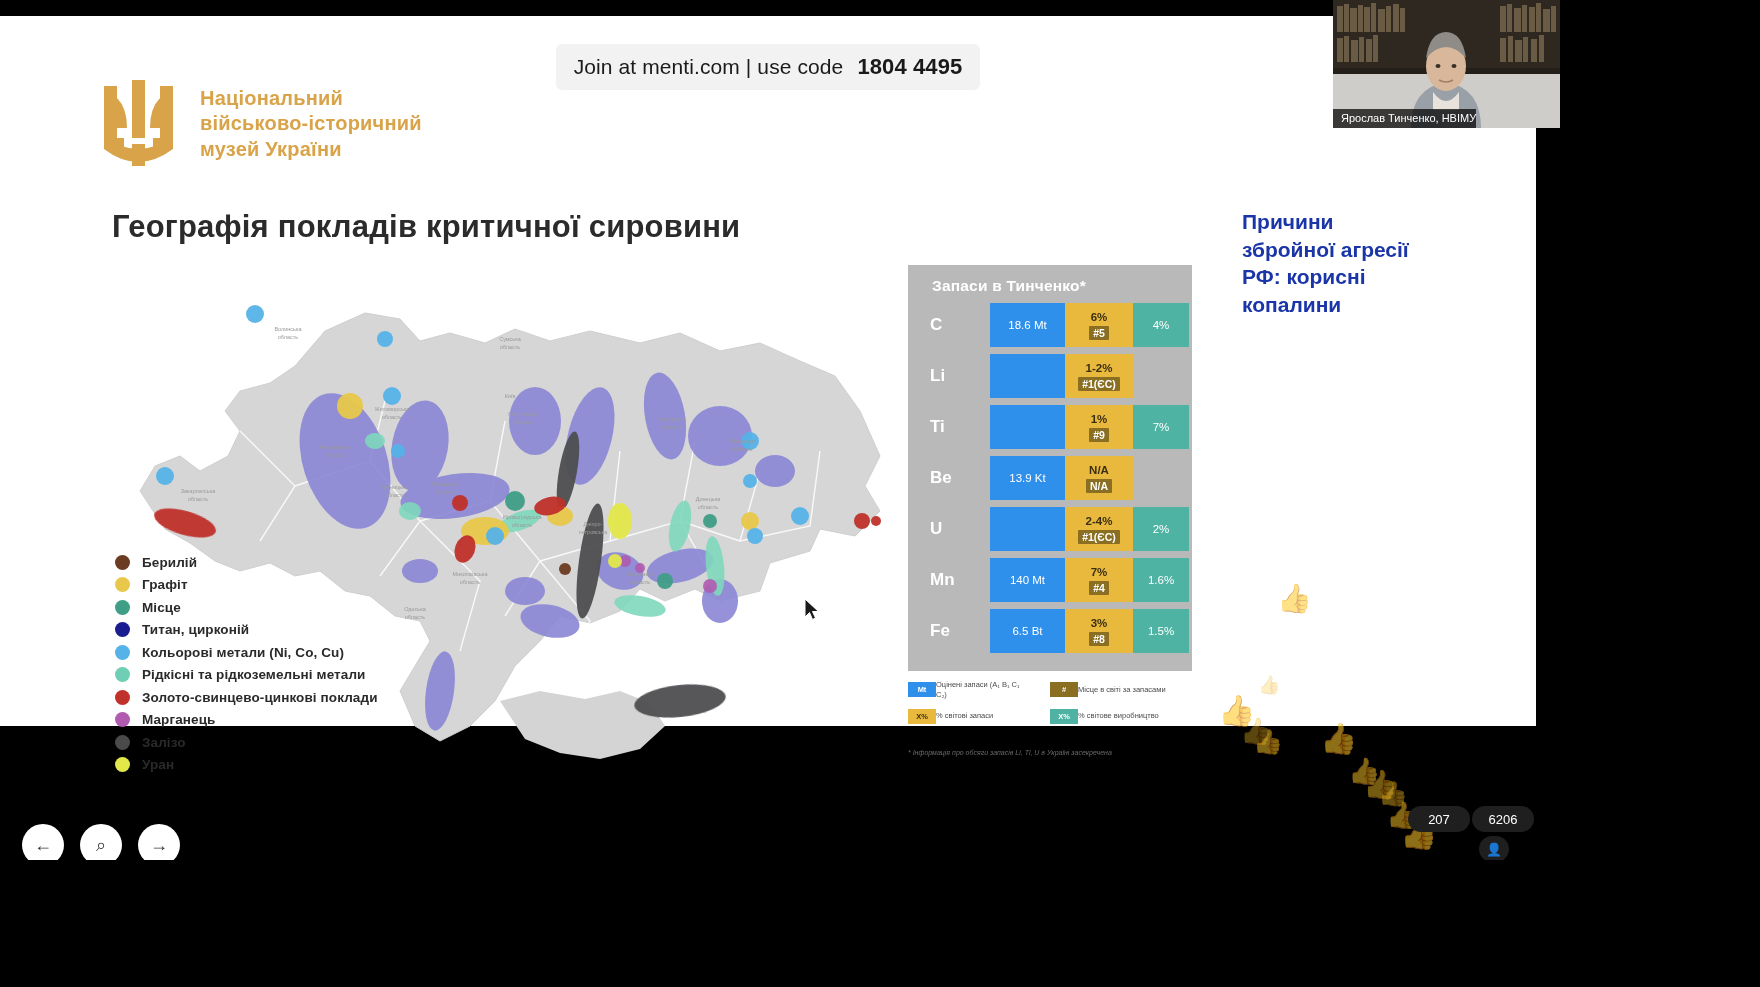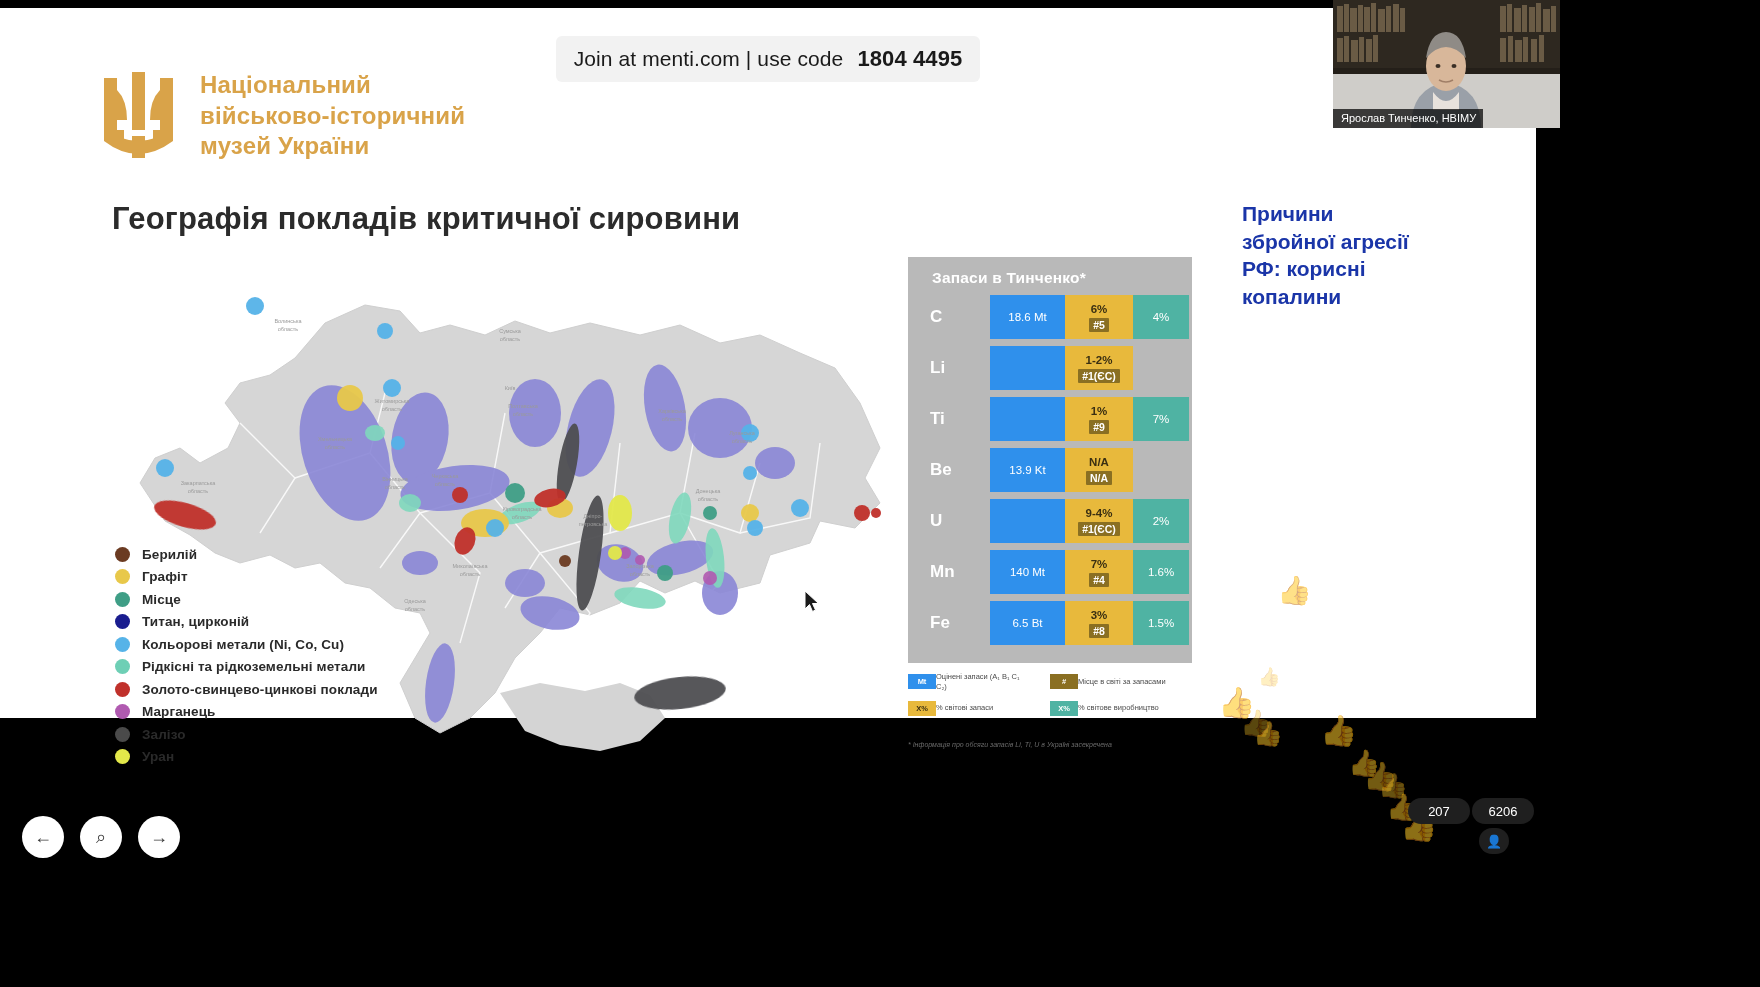--- a/index.html
+++ b/index.html
@@ -11,21 +11,21 @@
     width: 1760px;
     height: 987px;
     position: relative;
     overflow: hidden;
     font-family: "Liberation Sans", sans-serif;
   }
 
   
   #stage {
     position: absolute;
-    left: 0; top: 8px;
+    left: 0; top: 16px;
     width: 1536px;
     height: 710px;
     background: #ffffff;
   }
   
   #right-bar {
     position: absolute;
     left: 1536px; top: 0;
     width: 224px; height: 987px;
     background: #000;
@@ -61,21 +61,21 @@
   #logo-block {
     position: absolute;
     left: 96px; top: 62px;
     display: flex;
     align-items: center;
     gap: 18px;
   }
   #tryzub { width: 86px; height: 92px; }
   #logo-text {
     color: #d9a349;
-    font-size: 24px;
+    font-size: 20px;
     font-weight: bold;
     line-height: 1.28;
     letter-spacing: .2px;
   }
 
   
   #slide-title {
     position: absolute;
     left: 112px; top: 193px;
     font-size: 31px;
@@ -236,21 +236,21 @@
     background: #2a2520;
     overflow: hidden;
   }
   #pip-bg { position: absolute; inset: 0; }
   #pip-name {
     position: absolute;
     left: 0; bottom: 0;
     background: rgba(0,0,0,.72);
     color: #fff;
     font-size: 11px;
-    padding: 3px 7px 4px 8px;
+    padding: 3px 0 4px 8px;
     white-space: nowrap;
   }
 
   
   .thumb {
     position: absolute;
     color: #9b93d6;
     opacity: .55;
     user-select: none;
   }
@@ -583,21 +583,21 @@
         <span>N/A</span>
         <span class="rank">N/A</span>
       </div>
       <div class="rsv-teal empty"></div>
     </div>
 
     <div class="rsv-row">
       <div class="rsv-sym">U</div>
       <div class="rsv-blue"></div>
       <div class="rsv-gold">
-        <span>9-4%</span>
+        <span>2-4%</span>
         <span class="rank">#1(ЄС)</span>
       </div>
       <div class="rsv-teal">2%</div>
     </div>
 
     <div class="rsv-row">
       <div class="rsv-sym">Mn</div>
       <div class="rsv-blue">140 Mt</div>
       <div class="rsv-gold">
         <span>7%</span>

